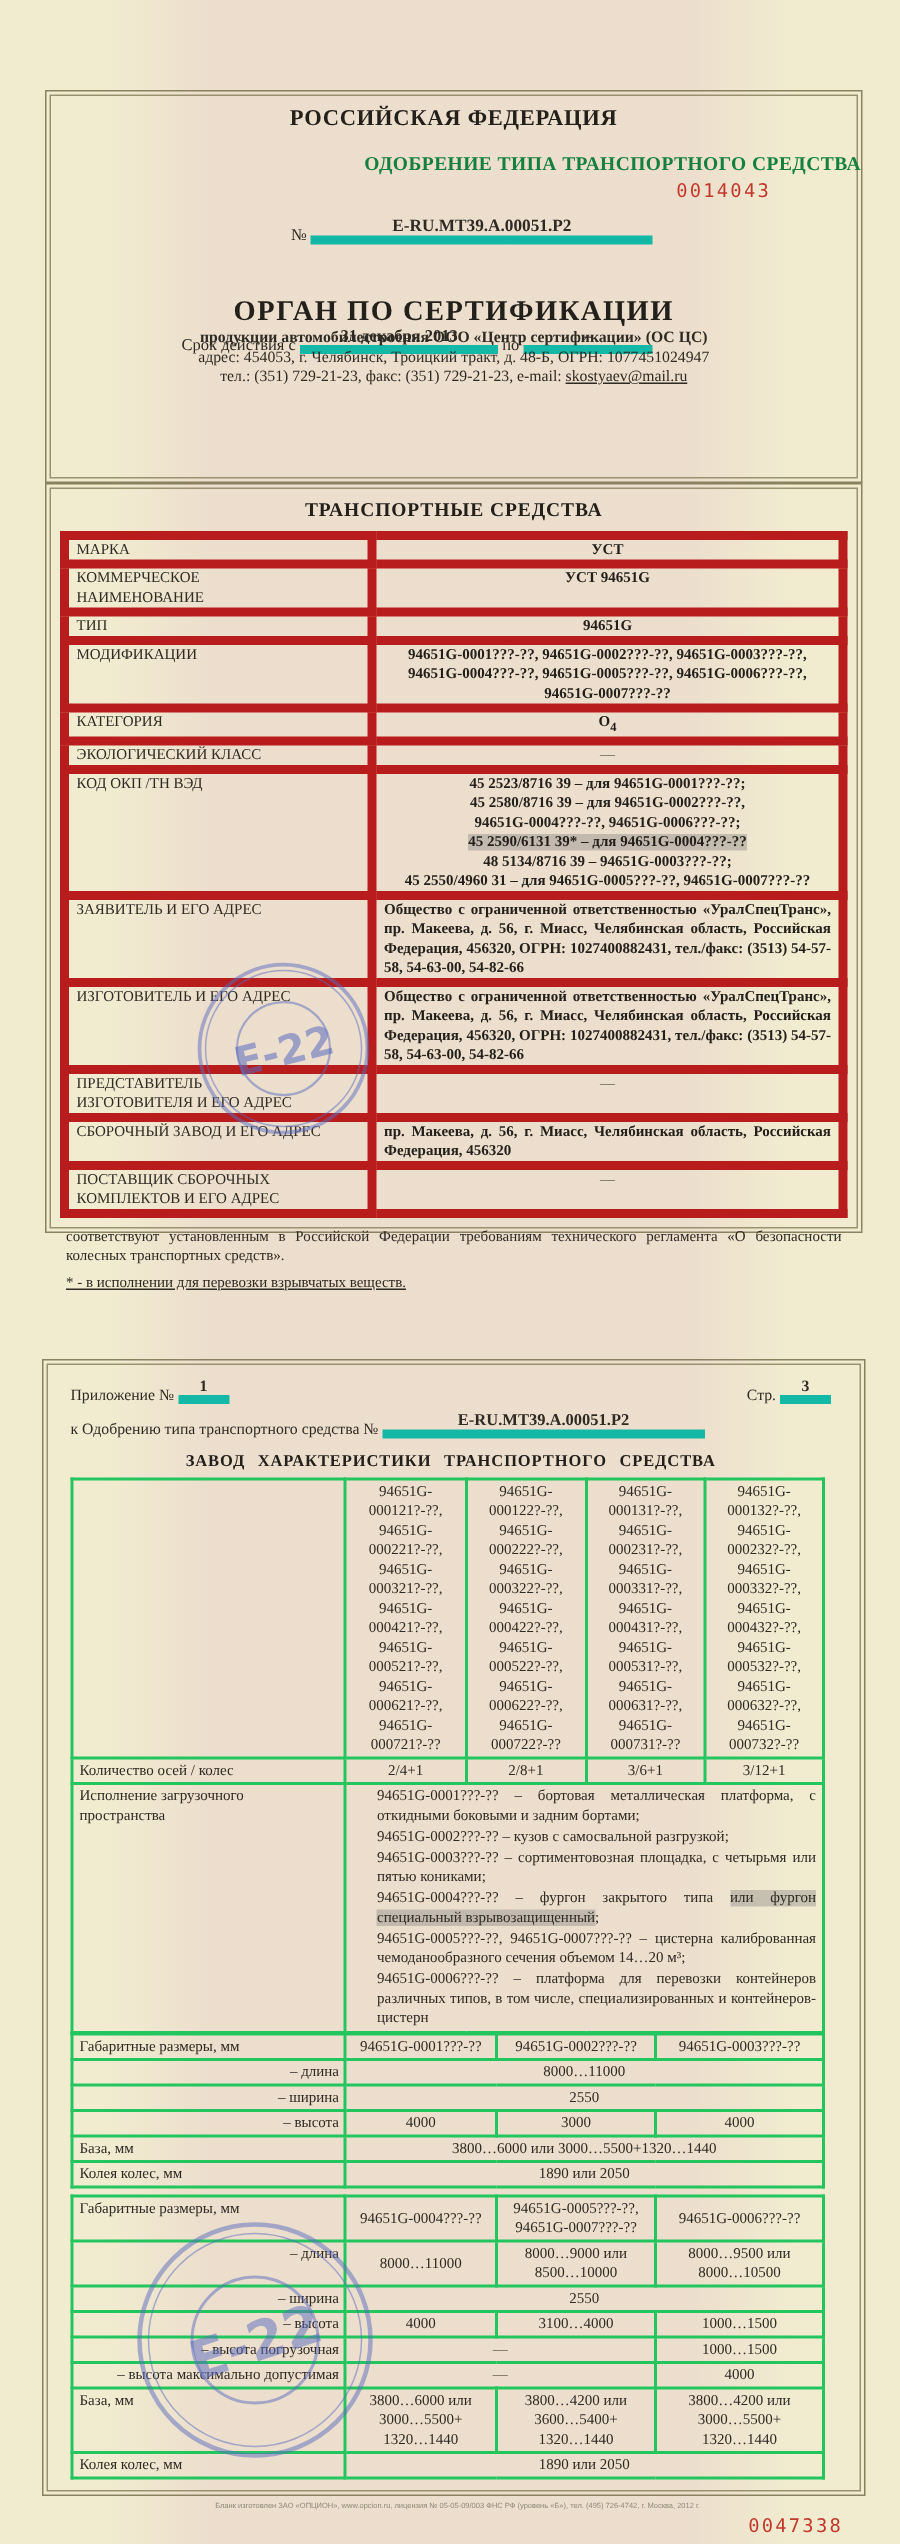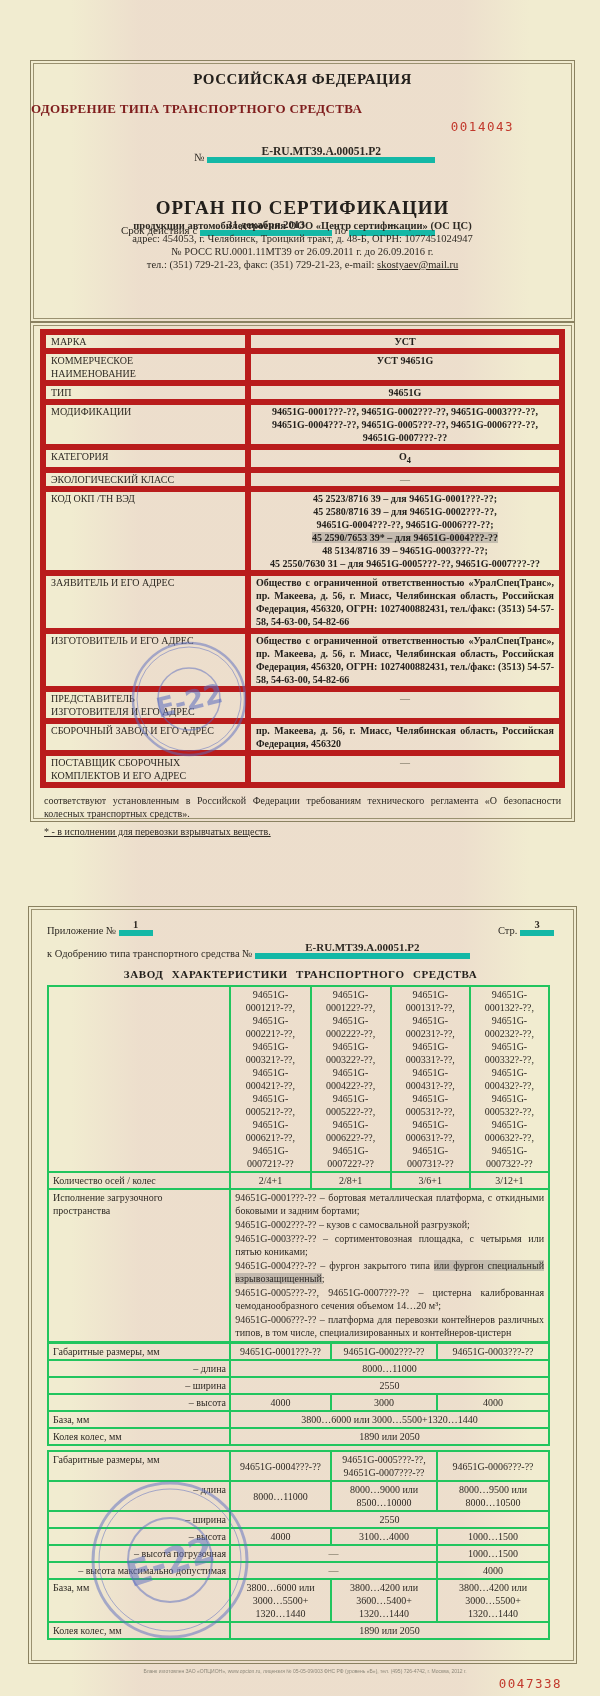--- a/index.html
+++ b/index.html
@@ -10,21 +10,21 @@
     color:#2e2a24;
   }
   .tint{position:absolute;left:70px;right:70px;top:0;bottom:0;pointer-events:none;
     background:linear-gradient(90deg, rgba(226,190,196,0) 0%, rgba(226,190,196,0.30) 15%, rgba(226,190,196,0.30) 85%, rgba(226,190,196,0) 100%);}
   .frame{position:absolute;border:1px solid #8a8160;}
   .frame::before{content:"";position:absolute;inset:2px;border:1px solid #9a9170;pointer-events:none;}
   
   .f1{left:30px;top:60px;width:543px;height:260px;}
   .f1 .abs{position:absolute;left:0;width:100%;}
   .h1{top:10px;text-align:center;font-weight:bold;font-size:15px;letter-spacing:.5px;color:#23201c;}
-  .h2{top:40px;text-align:left;font-weight:bold;font-size:13px;letter-spacing:.3px;color:#7f1d1d;}
+  .h2{top:40px;text-align:right;font-weight:bold;font-size:13px;letter-spacing:.3px;color:#15803d;}
   .serial{position:absolute;font-family:"DejaVu Sans Mono",monospace;color:#c2392c;font-size:12.5px;letter-spacing:1.5px;}
   .serial1{right:60px;top:58px;}
   .numline{top:84px;left:165px;width:auto;font-size:11px;}
   .u{display:inline-block;border-bottom:6px solid #14b8a6;text-align:center;vertical-align:bottom;}
   .bold{font-weight:bold;}
   .vallong{width:228px;font-size:11.5px;}
   .sline{top:112px;left:90px;font-size:11px;}
   .organ{top:136px;text-align:center;}
   .organ .ot{font-weight:bold;font-size:19px;letter-spacing:1px;color:#23201c;}
   .organ .ol{font-size:10.5px;line-height:13px;}
@@ -52,21 +52,21 @@
   .u-small{width:34px;font-weight:bold;}
   .refline{margin-top:5px;}
   .u-ref{width:215px;font-weight:bold;font-size:11px;}
   .h4{text-align:center;font-weight:bold;font-size:11px;letter-spacing:.6px;word-spacing:5px;margin:9px 0 5px 0;color:#23201c;}
   .t2{width:503px;font-size:10px;line-height:13px;}
   .t2 td{border:2px solid #22c55e;padding:1px 4px;vertical-align:top;}
   .modcol{text-align:center;white-space:pre-line;}
   .ctr{text-align:center;white-space:pre-line;}
   .vmid{vertical-align:middle !important;}
   .rlab{text-align:right;padding-right:3px !important;}
-  .cargo p{margin:0 0 1px 0;text-align:justify;}
+  .cargo p{margin:0 0 1px 16px;text-align:justify;}
   .tgap{margin-top:4px;}
   
   .stamp{position:absolute;pointer-events:none;}
   .stamp text{font-family:"DejaVu Sans",sans-serif;font-weight:bold;}
   
   .fineprint{position:absolute;top:1668px;left:140px;width:330px;text-align:center;
     font-size:5px;color:#8d887a;font-family:"Liberation Sans",sans-serif;white-space:nowrap;overflow:hidden;}
   .serial2{right:38px;top:1676px;}
 </style>
 </head>
@@ -85,27 +85,27 @@
   <div class="abs sline" style="left:90px;width:auto;">
     <span>Срок действия с</span>
     <span class="u bold" style="width:132px;margin-top:45px;">31 декабря 2013</span>
     <span>по</span>
     <span class="u bold" style="width:86px;">–</span>
   </div>
   <div class="abs organ">
     <div class="ot">ОРГАН ПО СЕРТИФИКАЦИИ</div>
     <div class="ol ol1">продукции автомобилестроения ООО «Центр сертификации» (ОС ЦС)</div>
     <div class="ol">адрес: 454053, г. Челябинск, Троицкий тракт, д. 48-Б, ОГРН: 1077451024947</div>
-    <div class="ol">№ РОСС RU.0001.11МТ39 от 26.09.2011 г. до 26.09.2016 г.</div>
     <div class="ol"><span>тел.: (351) 729-21-23,  факс: (351) 729-21-23,  e-mail: </span><span class="email">skostyaev@mail.ru</span></div>
   </div>
 </div>
 
 <div class="frame f2">
   <div class="f2in">
+    <div class="h3">ТРАНСПОРТНЫЕ СРЕДСТВА</div>
     <table class="t1">
       <colgroup>
           <col style="width:205px">
           <col>
         </colgroup>
       <tbody>
           <tr>
         <td class="lab">МАРКА</td>
         <td class="val">УСТ</td>
       </tr>
@@ -131,23 +131,23 @@
       <tr>
         <td class="lab">ЭКОЛОГИЧЕСКИЙ КЛАСС</td>
         <td class="dash">—</td>
       </tr>
       <tr>
         <td class="lab">КОД ОКП /ТН ВЭД</td>
         <td>
           <div class="okpline"><span>45 2523/8716 39 – для 94651G-0001???-??;</span></div>
           <div class="okpline"><span>45 2580/8716 39 – для 94651G-0002???-??,</span></div>
           <div class="okpline"><span>94651G-0004???-??, 94651G-0006???-??;</span></div>
-          <div class="okpline"><span class="hl">45 2590/7653 39* – для 94651G-0004???-??</span></div>
+          <div class="okpline"><span class="hl">45 2590/6131 39* – для 94651G-0004???-??</span></div>
           <div class="okpline"><span>48 5134/8716 39 – 94651G-0003???-??;</span></div>
-          <div class="okpline"><span>45 2550/7630 31 – для 94651G-0005???-??, 94651G-0007???-??</span></div>
+          <div class="okpline"><span>45 2550/4960 31 – для 94651G-0005???-??, 94651G-0007???-??</span></div>
         </td>
       </tr>
       <tr>
         <td class="lab">ЗАЯВИТЕЛЬ И ЕГО АДРЕС</td>
         <td class="just">Общество с ограниченной ответственностью «УралСпецТранс», пр. Макеева, д. 56, г. Миасс, Челябинская область, Российская Федерация, 456320, ОГРН: 1027400882431, тел./факс: (3513) 54-57-58, 54-63-00, 54-82-66</td>
       </tr>
       <tr>
         <td class="lab">ИЗГОТОВИТЕЛЬ И ЕГО АДРЕС</td>
         <td class="just">Общество с ограниченной ответственностью «УралСпецТранс», пр. Макеева, д. 56, г. Миасс, Челябинская область, Российская Федерация, 456320, ОГРН: 1027400882431, тел./факс: (3513) 54-57-58, 54-63-00, 54-82-66</td>
       </tr>

